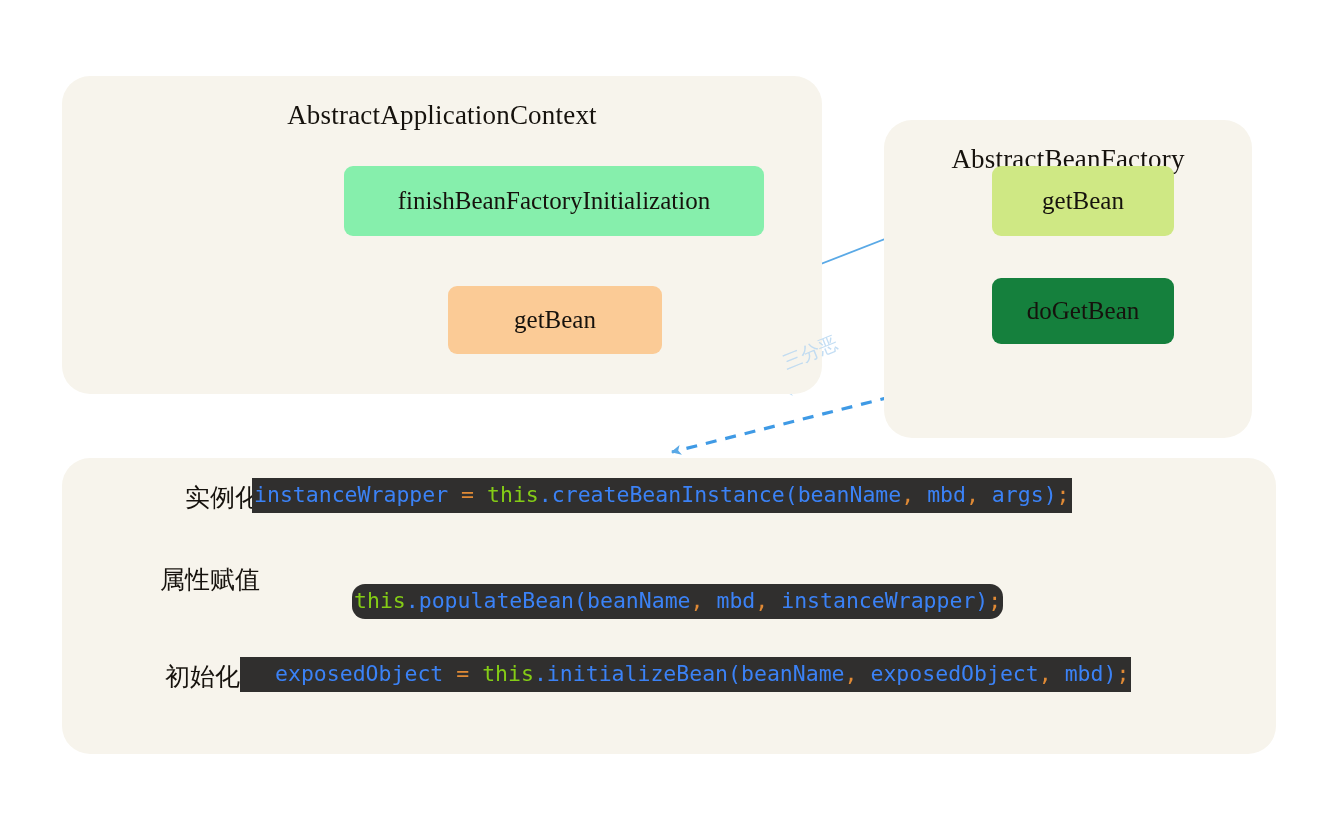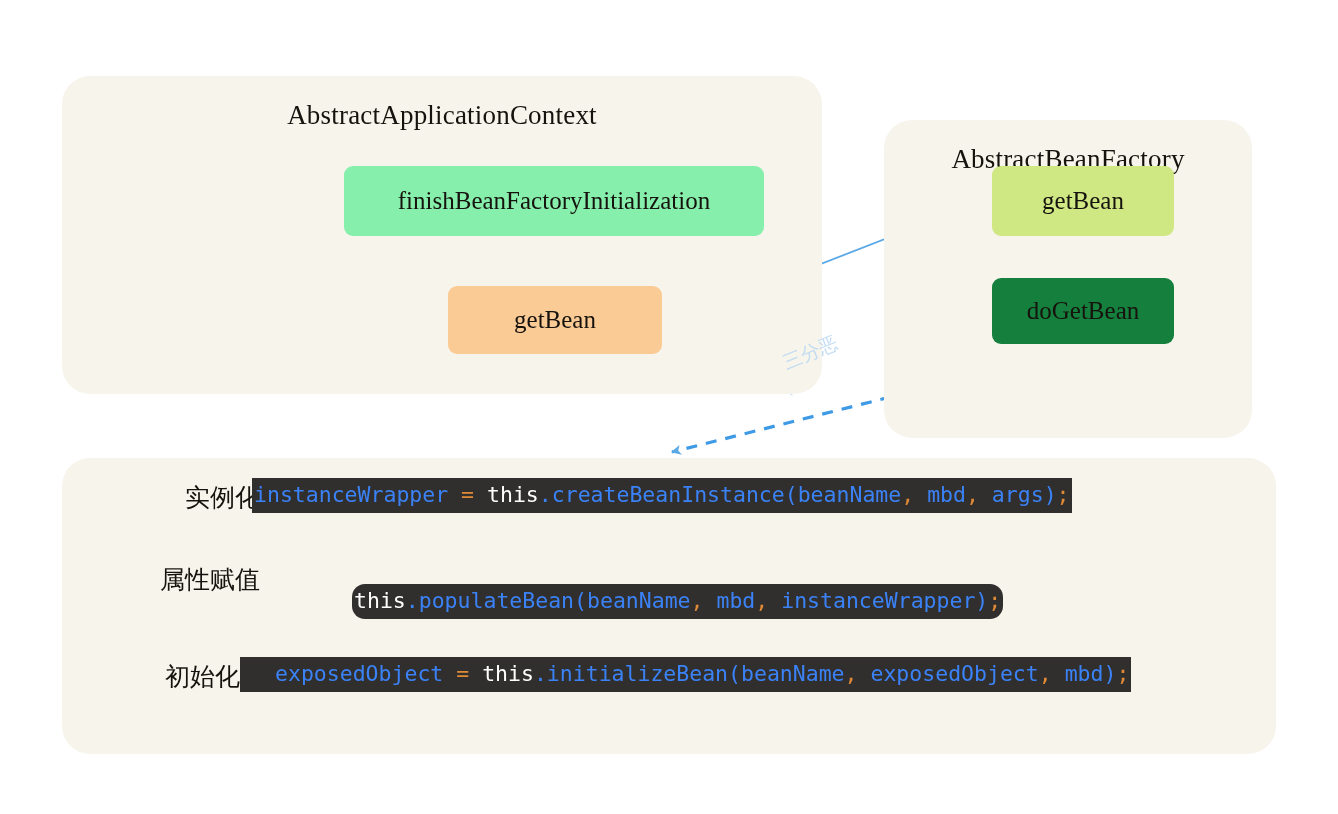--- a/index.html
+++ b/index.html
@@ -74,21 +74,21 @@
     position: absolute;
     background: #302f2e;
     color: #cfd6dd;
     font-family: "DejaVu Sans Mono", "Liberation Mono", monospace;
     font-size: 21.5px;
     line-height: 1.28;
     padding: 3px 2px 4px 2px;
     letter-spacing: 0px;
     white-space: pre;
   }
-  .tok-kw  { color: #ffffff; }
+  .tok-kw  { color: #84cc16; }
   .tok-op  { color: #e08a35; }
   .tok-pl  { color: #3b82f6; }
 
   #row1-label { left: 110px; top: 481px; }
   #row1-code  { left: 252px; top: 478px; }
   #row2-label { left: 110px; top: 563px; }
   #row2-code  { left: 352px; top: 584px; border-radius: 13px; }
   #row3-label { left: 90px;  top: 660px; }
   #row3-code  { left: 240px; top: 657px; padding-left: 35px; }
 

